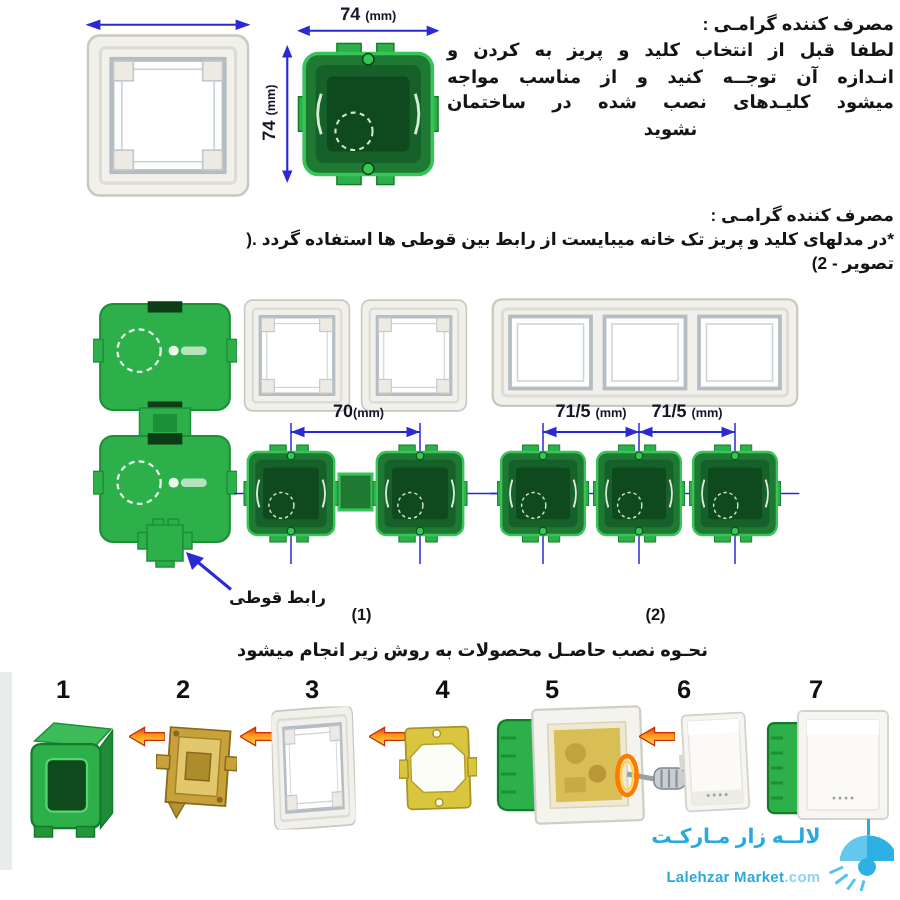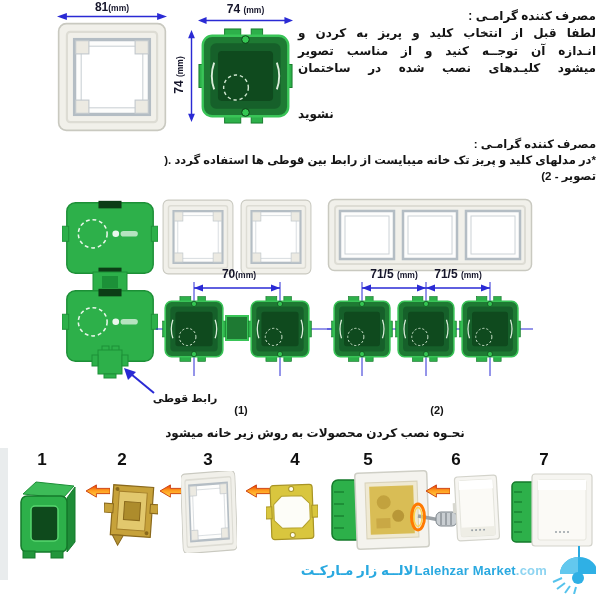--- a/index.html
+++ b/index.html
@@ -12,21 +12,21 @@
   .justline{text-align:justify;text-align-last:justify;}
   .dimlabel{font-weight:bold;font-size:12px;color:#15152a;text-align:center;white-space:nowrap;}
   .dimlabel .u{font-size:8.5px;font-weight:bold;}
   .figlabel{font-weight:bold;font-size:11px;text-align:center;color:#141414;}
   .stepnum{font-weight:bold;font-size:17px;text-align:center;color:#101010;width:22px;}
   .caption{font-weight:bold;font-size:12px;text-align:center;color:#141414;}
   .connlabel{font-weight:bold;font-size:11px;text-align:center;color:#141414;}
   .vlabel{transform:rotate(-90deg);transform-origin:center;text-align:center;}
   .logo{display:flex;align-items:center;gap:5px;}
   .logo .fa{color:#2aa9e0;font-weight:bold;font-size:13.5px;text-align:right;direction:rtl;}
-  .logo .en{color:#2aa9e0;font-weight:bold;font-size:13px;text-align:right;letter-spacing:.2px;}
+  .logo .en{color:#2aa9e0;font-weight:bold;font-size:10px;text-align:right;letter-spacing:.2px;}
   .logo .tld{color:#8ed4f1;}
   svg{display:block;}
 </style>
 </head>
 <body>
 
 <svg aria-hidden="true" style="position:absolute;width:0;height:0">
   <defs>
     <linearGradient id="gArrow" x1="0" y1="0" x2="0" y2="1">
       <stop offset="0" stop-color="#e83b00"></stop>
@@ -80,21 +80,20 @@
     <symbol id="sym-varrow" viewBox="0 0 10 100" preserveAspectRatio="none">
       <line x1="5" y1="7" x2="5" y2="93" stroke="#2a2ad4" stroke-width="1.6"></line>
       <polygon points="5,0 1.2,9 8.8,9" fill="#2a2ad4"></polygon>
       <polygon points="5,100 1.2,91 8.8,91" fill="#2a2ad4"></polygon>
     </symbol>
   </defs>
 </svg>
 
 <div id="stage">
 
-  <div class="abs dimlabel" style="left:57px;top:0px;width:110px;"><span>81</span><span class="u">(mm)</span></div>
   <svg class="abs" style="left:57px;top:12px;" width="110" height="9" preserveAspectRatio="none">
       <use href="#sym-harrow"></use>
     </svg>
   <svg class="abs" style="left:57px;top:22px;" width="110" height="110" viewBox="0 0 100 100" preserveAspectRatio="none">
       <use href="#sym-frame"></use>
     </svg>
 
   <div class="abs dimlabel" style="left:198px;top:2px;width:95px;"><span>74</span> <span class="u">(mm)</span></div>
   <svg class="abs" style="left:198px;top:16px;" width="95" height="9" preserveAspectRatio="none">
       <use href="#sym-harrow"></use>
@@ -103,23 +102,23 @@
   <svg class="abs" style="left:187px;top:30px;" width="9" height="92" preserveAspectRatio="none">
       <use href="#sym-varrow"></use>
     </svg>
   <svg class="abs" style="left:198px;top:28px;" width="95" height="96" viewBox="0 0 100 100" preserveAspectRatio="none">
       <use href="#sym-box3d"></use>
     </svg>
 
   <div class="abs rtl fa-text" style="right:4px;top:8px;width:298px;">
     <div style="padding-left:18px;">مصرف كننده گرامـی :</div>
     <div class="justline">لطفا قبل از انتخاب كليد و پريز به كردن و</div>
-    <div class="justline">انـدازه آن توجــه كنيد و از مناسب تصوير</div>
+    <div class="justline">انـدازه آن توجــه كنيد و از مناسب مواجه</div>
     <div class="justline">ميشود كليـدهای نصب شده در ساختمان</div>
-    <div style="text-align:left;margin-top:28px;">نشويد</div>
+    <div style="text-align:center;">نشويد</div>
   </div>
 
   <div class="abs rtl fa-small" style="right:4px;top:136px;width:436px;">
     <div style="padding-left:8px;">مصرف كننده گرامـی :</div>
     <div>*در مدلهای كليد و پريز تک خانه ميبايست از رابط بين قوطی ها استفاده گردد .( تصوير - 2)</div>
   </div>
 
   <svg class="abs" style="left:62px;top:198px;" width="96" height="168" viewBox="0 0 96 168">
     <use href="#sym-frontbox" x="0" y="0" width="96" height="80"></use>
     <rect x="31" y="74" width="34" height="20" fill="#2db04a" stroke="#1d8f37"></rect>
@@ -184,21 +183,21 @@
     <use href="#sym-box3d" x="132" y="16" width="62" height="66"></use>
     <line x1="35" y1="8" x2="99" y2="8" stroke="#2a2ad4" stroke-width="1.4"></line>
     <line x1="99" y1="8" x2="163" y2="8" stroke="#2a2ad4" stroke-width="1.4"></line>
     <polygon points="35,8 44,4.5 44,11.5" fill="#2a2ad4"></polygon>
     <polygon points="99,8 90,4.5 90,11.5" fill="#2a2ad4"></polygon>
     <polygon points="99,8 108,4.5 108,11.5" fill="#2a2ad4"></polygon>
     <polygon points="163,8 154,4.5 154,11.5" fill="#2a2ad4"></polygon>
   </svg>
   <div class="abs figlabel" style="left:417px;top:404px;width:40px;">(2)</div>
 
-  <div class="abs rtl caption" style="left:125px;top:426px;width:380px;">نحـوه نصب كردن محصولات به روش زير خانه ميشود</div>
+  <div class="abs rtl caption" style="left:125px;top:426px;width:380px;">نحـوه نصب حاصـل محصولات به روش زير انجام ميشود</div>
 
   <div class="abs" style="left:0;top:448px;width:8px;height:132px;background:#e9eced;"></div>
 
   <div class="abs stepnum" style="left:31px;top:450px;">1</div>
   <div class="abs stepnum" style="left:111px;top:450px;">2</div>
   <div class="abs stepnum" style="left:197px;top:450px;">3</div>
   <div class="abs stepnum" style="left:284px;top:450px;">4</div>
   <div class="abs stepnum" style="left:357px;top:450px;">5</div>
   <div class="abs stepnum" style="left:445px;top:450px;">6</div>
   <div class="abs stepnum" style="left:533px;top:450px;">7</div>
@@ -305,21 +304,21 @@
     <rect x="24" y="4" width="60" height="72" rx="3" fill="#f6f5f1" stroke="#d3d3cb" stroke-width="1.2"></rect>
     <rect x="30" y="10" width="48" height="60" rx="2" fill="#fbfaf6" stroke="#e6e6de"></rect>
     <rect x="30" y="10" width="48" height="10" fill="#ffffff"></rect>
     <circle cx="48" cy="62" r="1" fill="#98a0a6"></circle>
       <circle cx="52" cy="62" r="1" fill="#98a0a6"></circle>
     <circle cx="56" cy="62" r="1" fill="#98a0a6"></circle>
       <circle cx="60" cy="62" r="1" fill="#98a0a6"></circle>
   </svg>
 
   <div class="abs logo" style="right:4px;bottom:6px;">
-    <div class="logo-text" style="display:flex;flex-direction:row;align-items:flex-end;gap:1px;">
+    <div class="logo-text" style="display:flex;flex-direction:column;align-items:flex-end;gap:14px;">
       <div class="fa">لالــه زار مـاركـت</div>
       <div class="en"><span>Lalehzar Market</span><span class="tld">.com</span></div>
     </div>
     <svg width="44" height="48" viewBox="0 0 44 48">
       <line x1="27" y1="0" x2="27" y2="11" stroke="#2aa9e0" stroke-width="2"></line>
       <path d="M8 28 a19 17 0 0 1 38 0 z" fill="#2fb0e5"></path>
       <path d="M8 28 a19 17 0 0 1 18 -17 l0 17 z" fill="#63c8ee"></path>
       <circle cx="26" cy="32" r="6" fill="#2fb0e5"></circle>
       <line x1="13" y1="37" x2="5" y2="43" stroke="#55c3ec" stroke-width="2"></line>
       <line x1="18" y1="40" x2="13" y2="47" stroke="#55c3ec" stroke-width="2"></line>

